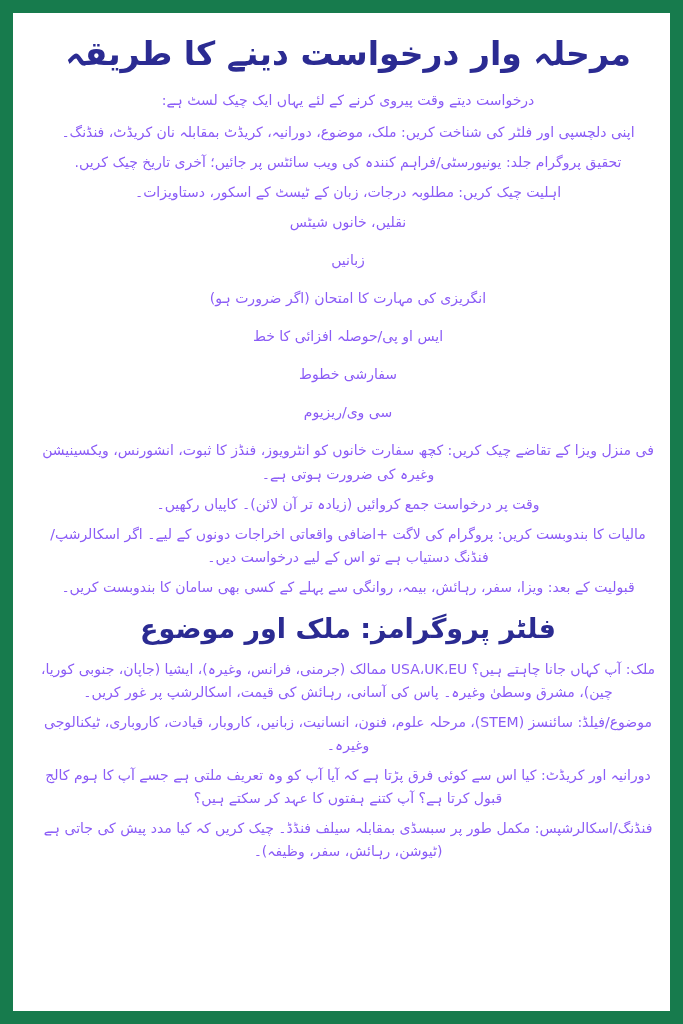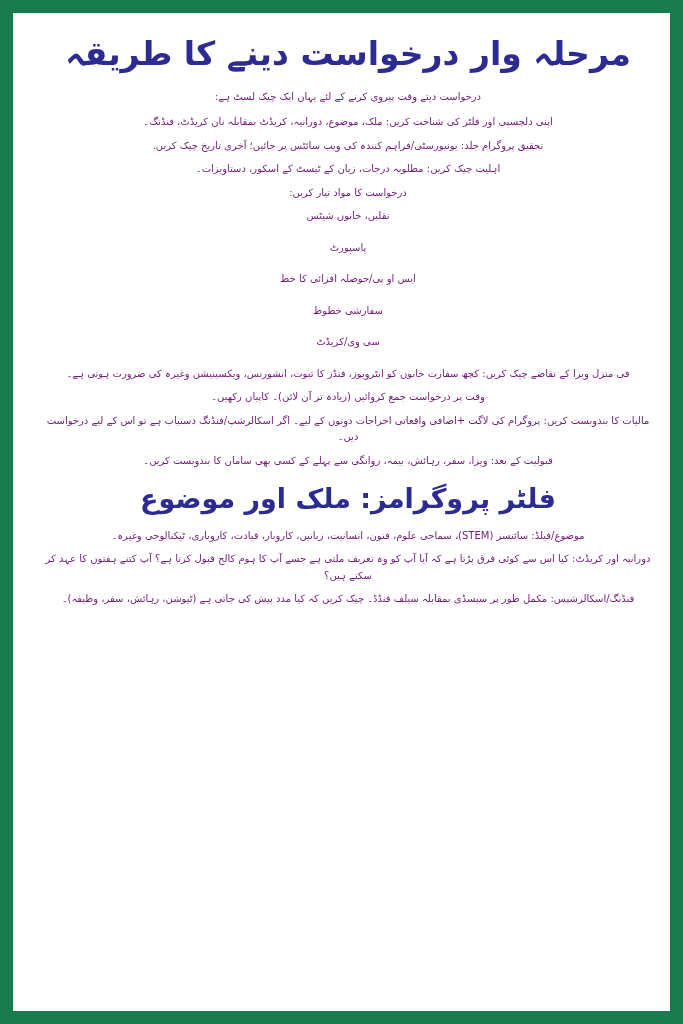--- a/index.html
+++ b/index.html
@@ -31,55 +31,56 @@
   h2.section-title {
     margin: 10px 0 8px 0;
     font-size: 27px;
     line-height: 1.5;
     font-weight: bold;
     color: #2B2B92;
     text-align: center;
   }
   p.body {
     margin: 0 0 7px 0;
-    font-size: 10px;
+    font-size: 14px;
     line-height: 1.65;
-    color: #701a75;
+    color: #8b5cf6;
   }
   p.material {
     margin: 0 0 15px 0;
   }
   p.intro { margin-bottom: 9px; }
 </style>
 </head>
 <body>
 
 <div class="page">
 
   <h1 class="doc-title">مرحلہ وار درخواست دینے کا طریقہ</h1>
 
   <p class="body intro">درخواست دیتے وقت پیروی کرنے کے لئے یہاں ایک چیک لسٹ ہے:</p>
 
   <p class="body">اپنی دلچسپی اور فلٹر کی شناخت کریں: ملک، موضوع، دورانیہ، کریڈٹ بمقابلہ نان کریڈٹ، فنڈنگ۔</p>
   <p class="body">تحقیق پروگرام جلد: یونیورسٹی/فراہم کنندہ کی ویب سائٹس پر جائیں؛ آخری تاریخ چیک کریں.</p>
   <p class="body">اہلیت چیک کریں: مطلوبہ درجات، زبان کے ٹیسٹ کے اسکور، دستاویزات۔</p>
 
-  <p class="body">درخواست کا مواد تیار کریں:</p>
 
   <p class="body material">نقلیں، خانوں شیٹس</p>
-  <p class="body material">پاسپورٹ</p>
+  <p class="body material">زبانیں</p>
+  <p class="body material">انگریزی کی مہارت کا امتحان (اگر ضرورت ہو)</p>
   <p class="body material">ایس او پی/حوصلہ افزائی کا خط</p>
   <p class="body material">سفارشی خطوط</p>
-  <p class="body material">سی وی/کریڈٹ</p>
+  <p class="body material">سی وی/ریزیوم</p>
 
   <p class="body">فی منزل ویزا کے تقاضے چیک کریں: کچھ سفارت خانوں کو انٹرویوز، فنڈز کا ثبوت، انشورنس، ویکسینیشن وغیرہ کی ضرورت ہوتی ہے۔</p>
   <p class="body">وقت پر درخواست جمع کروائیں (زیادہ تر آن لائن)۔ کاپیاں رکھیں۔</p>
   <p class="body">مالیات کا بندوبست کریں: پروگرام کی لاگت +اضافی واقعاتی اخراجات دونوں کے لیے۔ اگر اسکالرشپ/فنڈنگ دستیاب ہے تو اس کے لیے درخواست دیں۔</p>
   <p class="body">قبولیت کے بعد: ویزا، سفر، رہائش، بیمہ، روانگی سے پہلے کے کسی بھی سامان کا بندوبست کریں۔</p>
 
   <h2 class="section-title">فلٹر پروگرامز: ملک اور موضوع</h2>
 
 
-  <p class="body">موضوع/فیلڈ: سائنسز (STEM)، سماجی علوم، فنون، انسانیت، زبانیں، کاروبار، قیادت، کاروباری، ٹیکنالوجی وغیرہ۔</p>
+  <p class="body">ملک: آپ کہاں جانا چاہتے ہیں؟ USA،UK،EU ممالک (جرمنی، فرانس، وغیرہ)، ایشیا (جاپان، جنوبی کوریا، چین)، مشرق وسطیٰ وغیرہ۔ پاس کی آسانی، رہائش کی قیمت، اسکالرشپ پر غور کریں۔</p>
+  <p class="body">موضوع/فیلڈ: سائنسز (STEM)، مرحلہ علوم، فنون، انسانیت، زبانیں، کاروبار، قیادت، کاروباری، ٹیکنالوجی وغیرہ۔</p>
   <p class="body">دورانیہ اور کریڈٹ: کیا اس سے کوئی فرق پڑتا ہے کہ آیا آپ کو وہ تعریف ملتی ہے جسے آپ کا ہوم کالج قبول کرتا ہے؟ آپ کتنے ہفتوں کا عہد کر سکتے ہیں؟</p>
   <p class="body">فنڈنگ/اسکالرشپس: مکمل طور پر سبسڈی بمقابلہ سیلف فنڈڈ۔ چیک کریں کہ کیا مدد پیش کی جاتی ہے (ٹیوشن، رہائش، سفر، وظیفہ)۔</p>
 
 </div>
 
 </body></html>

